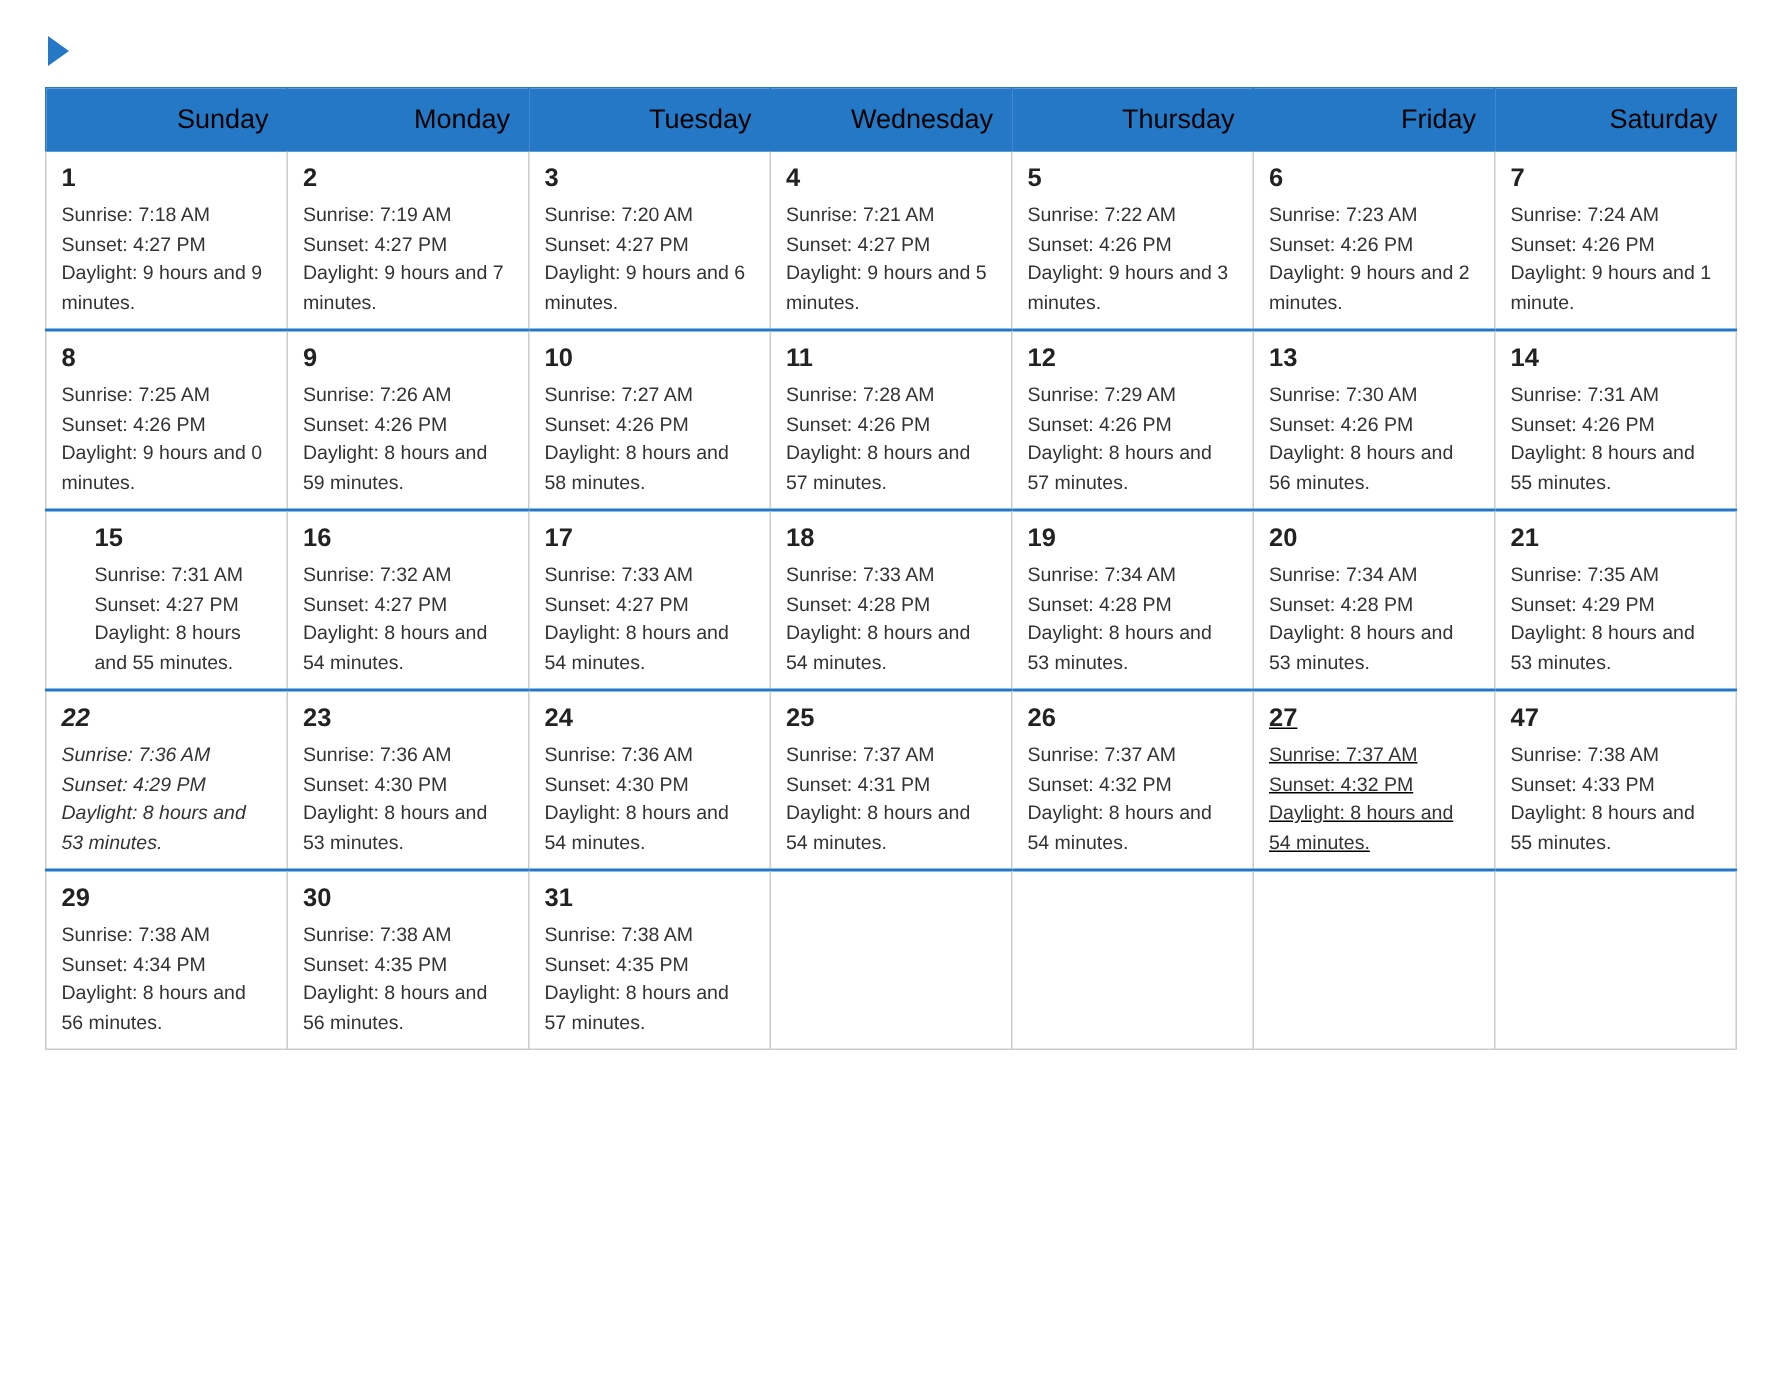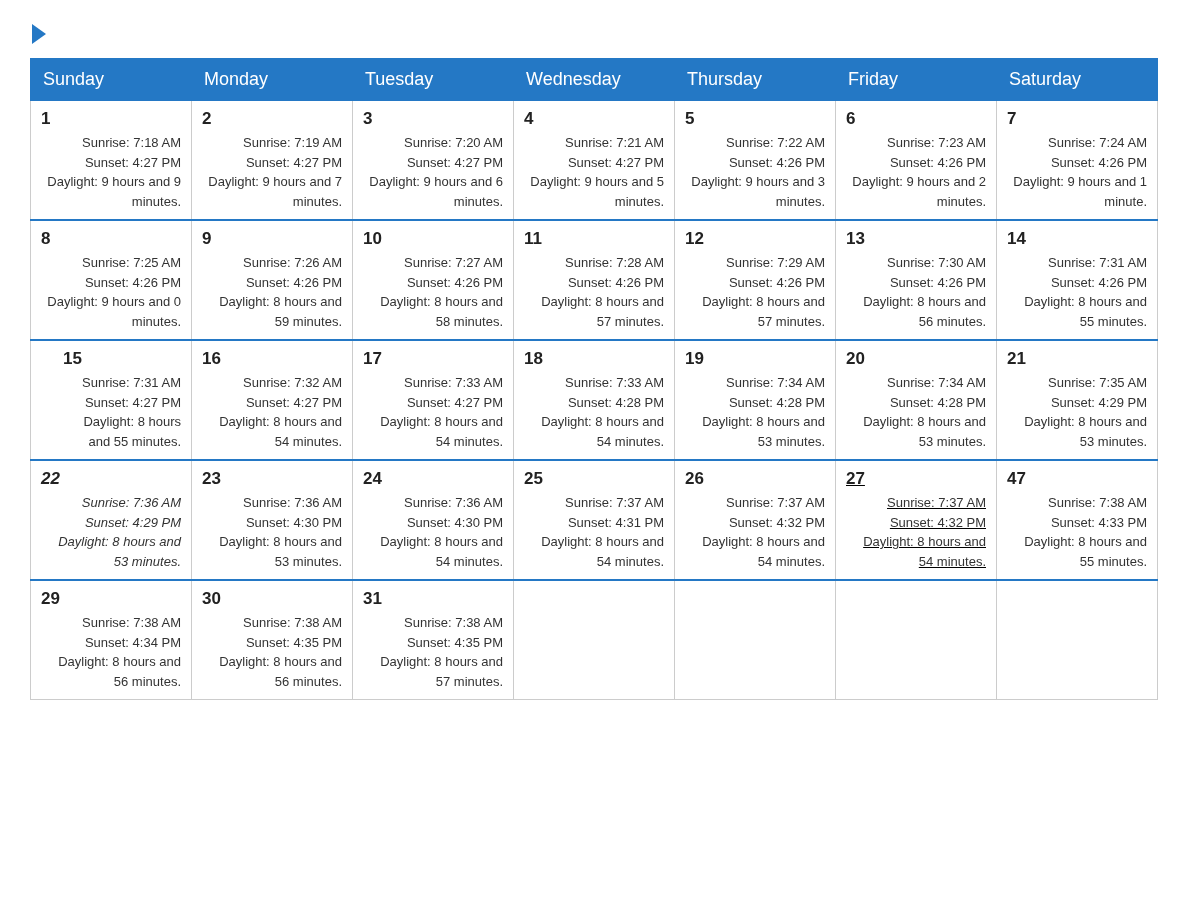--- a/index.html
+++ b/index.html
@@ -54,45 +54,44 @@
       color: #444;
       margin-top: 4px;
     }
     .calendar {
       width: 100%;
       border-collapse: collapse;
       margin-top: 16px;
     }
     .calendar th {
       background: #2478c5;
-      color: #ffffff;
+      color: #000000;
       font-size: 18px;
       font-weight: normal;
       padding: 10px 12px;
-      text-align: left;
+      text-align: right;
       border: 1px solid #2478c5;
     }
     .calendar td {
       border: 1px solid #ccc;
       vertical-align: top;
       padding: 8px 10px;
       width: 14.28%;
       min-height: 110px;
     }
     .day-num {
       font-size: 17px;
       font-weight: bold;
       color: #222;
       margin-bottom: 4px;
     }
     .day-info {
       font-size: 13px;
       color: #333;
       line-height: 1.5;
-      text-align: right;
     }
     .week-separator {
       border-top: 2px solid #2478c5;
     }
     .empty-cell {
       background: #fff;
     }
   </style>
 </head>
 <body>

